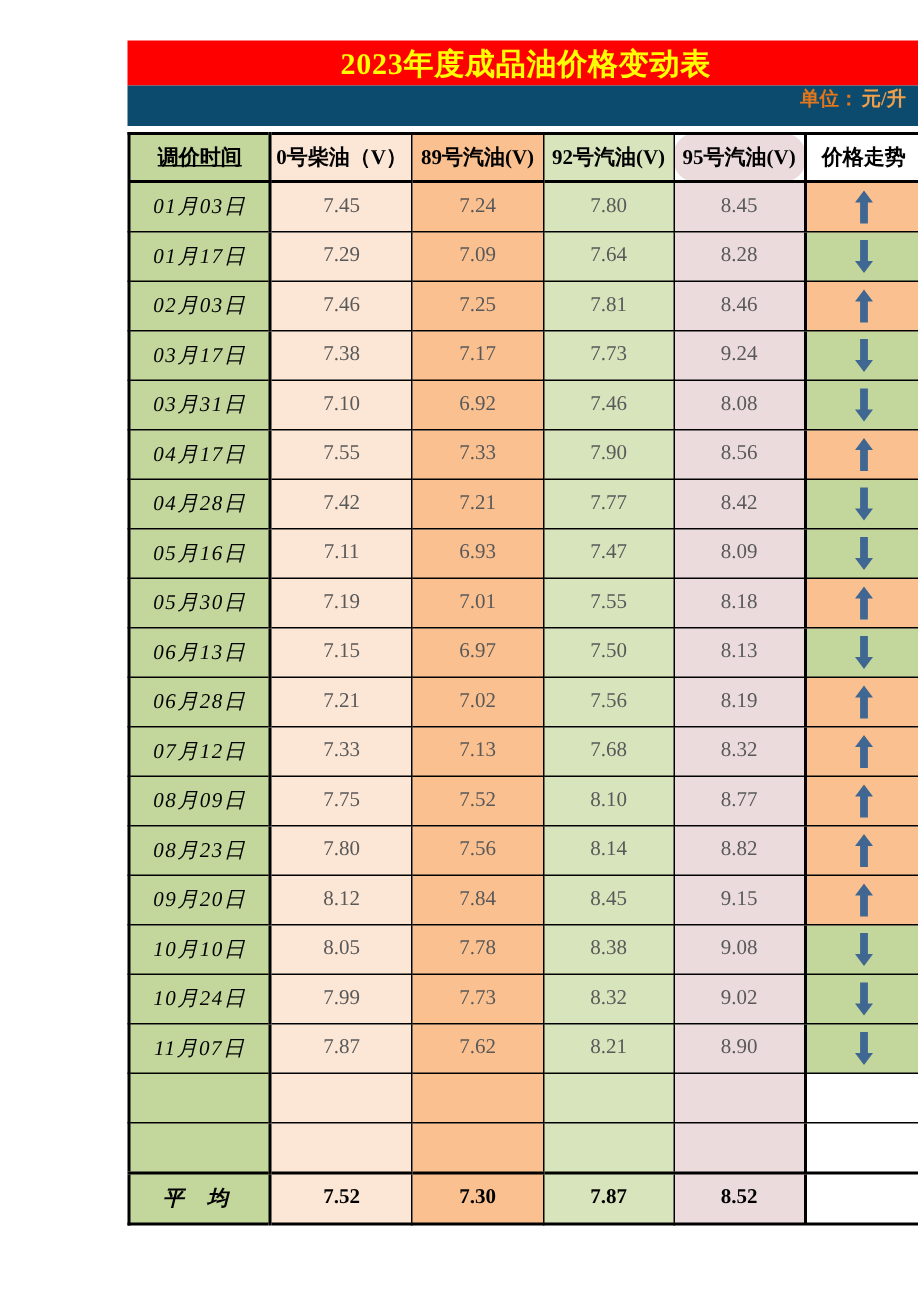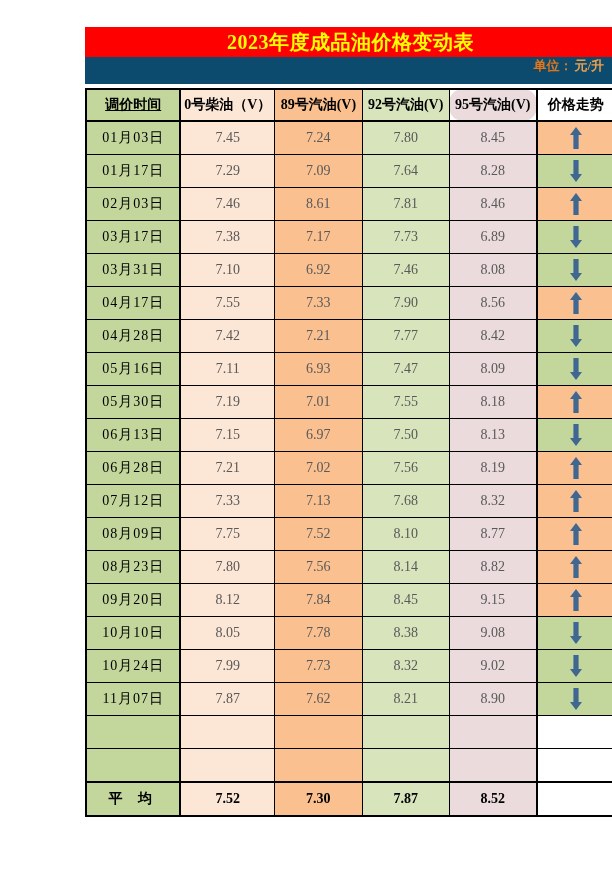--- a/index.html
+++ b/index.html
@@ -102,21 +102,21 @@
   }
   tbody td.trendcell { border-left: 2px solid #000000 !important; }
   tbody tr.avg-row td {
     font-weight: bold;
     color: #000000;
     font-size: 14px;
     border-top: 2px solid #000000 !important;
   }
   tbody tr.avg-row td.datecell { letter-spacing: 6px; }
   
-  .c-date   { background: #c3d69b; }
+  .c-date   { background: #c3d69b; font-style: italic; }
   .c-d0     { background: #fce6d5; }
   .c-g89    { background: #fac090; }
   .c-g92    { background: #d7e4bc; }
   .c-g95    { background: #ebdbdd; }
   .c-trend-up   { background: #fac090; }
   .c-trend-down { background: #c3d69b; }
   .c-trend-none { background: #ffffff; }
   .h-date { background: #c3d69b; text-decoration: underline; }
   .h-d0   { background: #fce6d5; }
   .h-g89  { background: #fac090; }
@@ -189,37 +189,37 @@
             <span class="arrow-wrap">
               <svg class="arrow-svg" width="14" height="24" viewBox="0 0 14 24" aria-hidden="true">
                 <path d="M7 23 L1 15 L4.4 15 L4.4 1 L9.6 1 L9.6 15 L13 15 Z" fill="#3F6792"></path>
               </svg>
             </span>
           </td>
         </tr>
         <tr>
           <td class="datecell c-date">02月03日</td>
           <td class="c-d0">7.46</td>
-          <td class="c-g89">8.61</td>
+          <td class="c-g89">7.25</td>
           <td class="c-g92">7.81</td>
           <td class="c-g95">8.46</td>
           <td class="trendcell c-trend-up">
             <span class="arrow-wrap">
               <svg class="arrow-svg" width="14" height="24" viewBox="0 0 14 24" aria-hidden="true">
                 <path d="M7 1 L13 9 L9.6 9 L9.6 23 L4.4 23 L4.4 9 L1 9 Z" fill="#3F6792"></path>
               </svg>
             </span>
           </td>
         </tr>
         <tr>
           <td class="datecell c-date">03月17日</td>
           <td class="c-d0">7.38</td>
           <td class="c-g89">7.17</td>
           <td class="c-g92">7.73</td>
-          <td class="c-g95">6.89</td>
+          <td class="c-g95">9.24</td>
           <td class="trendcell c-trend-down">
             <span class="arrow-wrap">
               <svg class="arrow-svg" width="14" height="24" viewBox="0 0 14 24" aria-hidden="true">
                 <path d="M7 23 L1 15 L4.4 15 L4.4 1 L9.6 1 L9.6 15 L13 15 Z" fill="#3F6792"></path>
               </svg>
             </span>
           </td>
         </tr>
         <tr>
           <td class="datecell c-date">03月31日</td>

